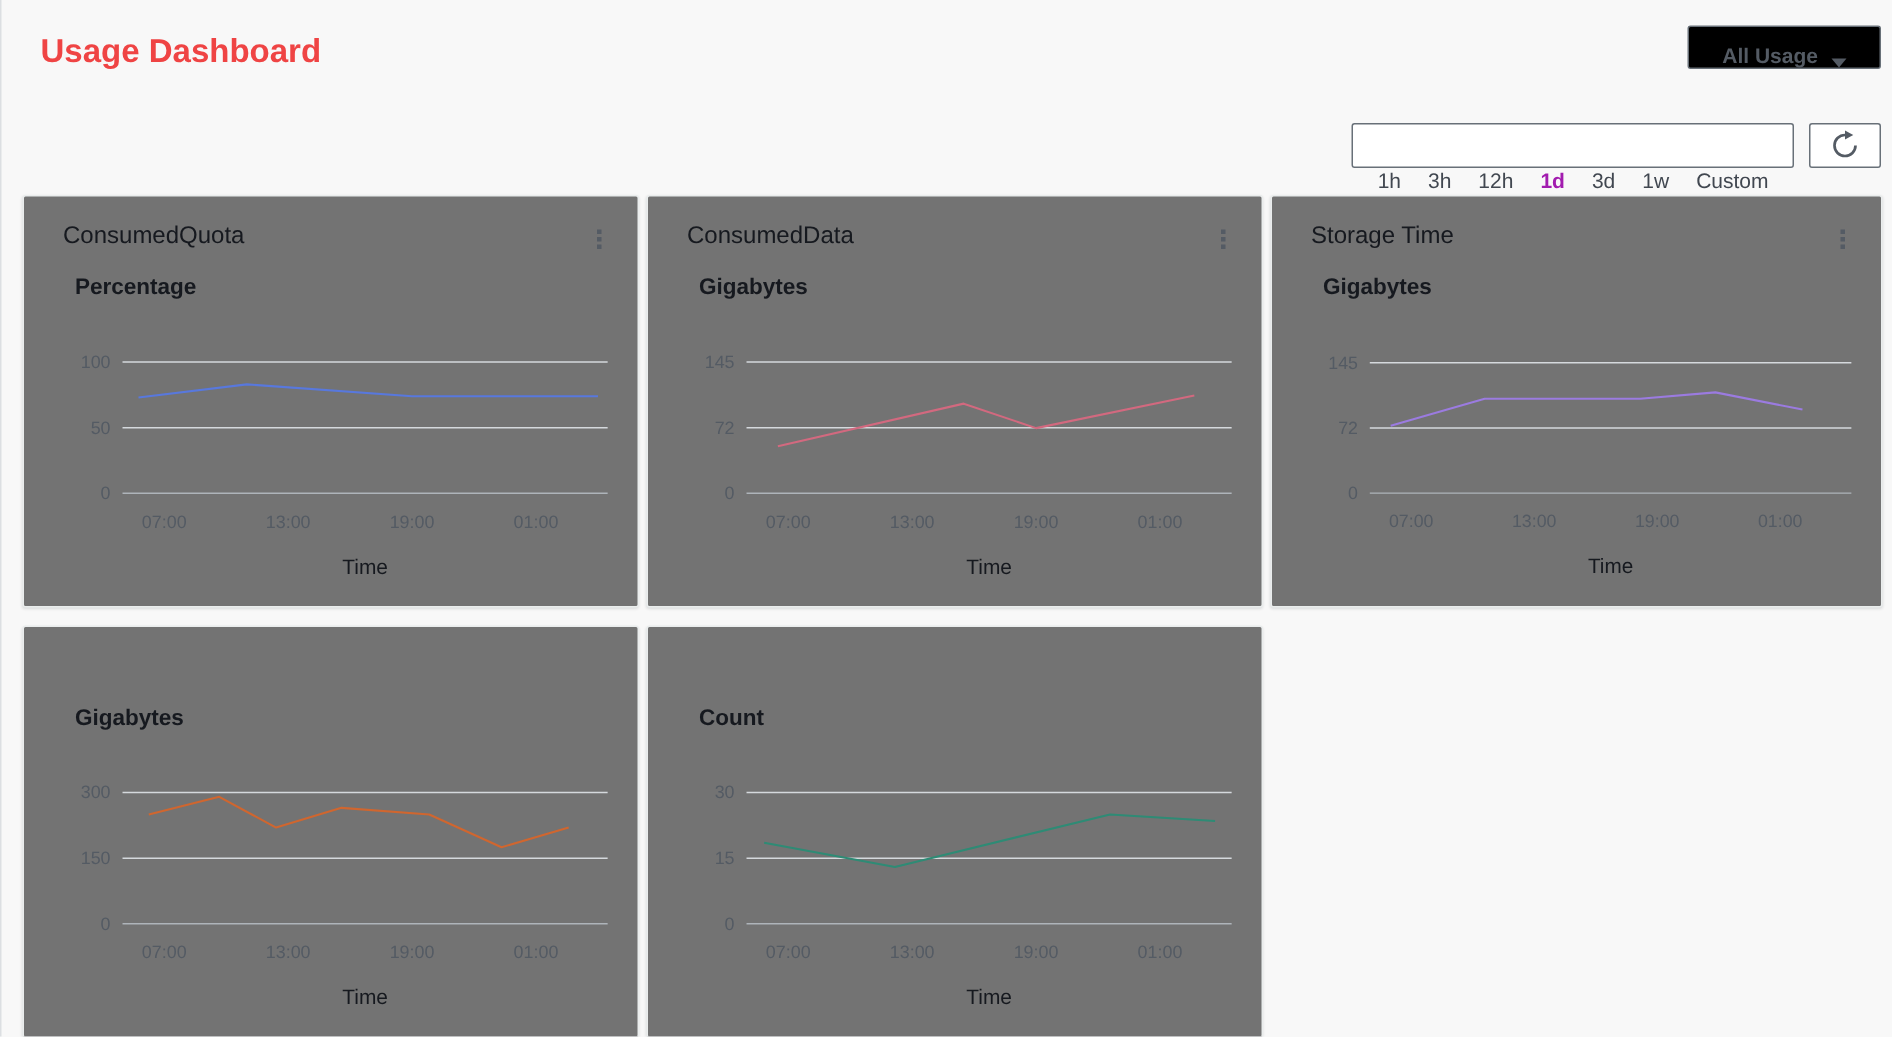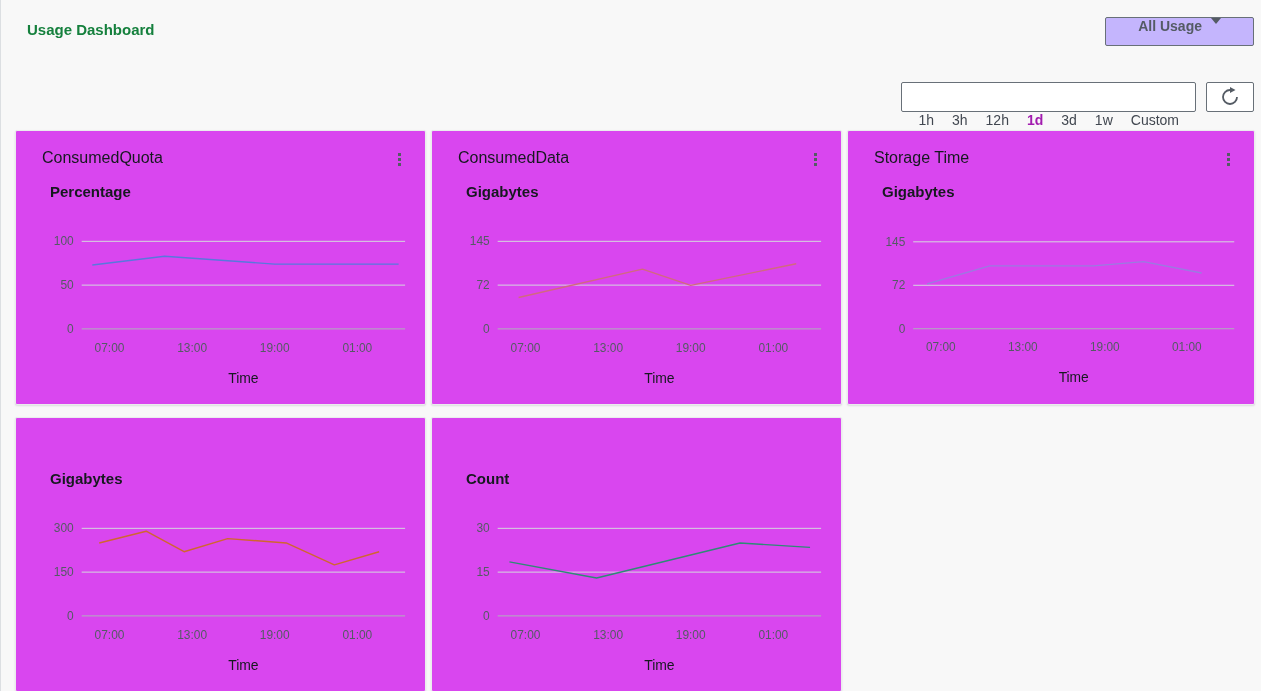--- a/index.html
+++ b/index.html
@@ -9,27 +9,27 @@
     background:#f8f8f8;
     color:#16191f;
     overflow:hidden;
     border-left:1px solid #dcdfe2;
   }
   .page { position:relative; width:1261px; height:691px; }
 
   
   .page-title {
     position:absolute; left:26px; top:21px;
-    font-size:15px; font-weight:bold; color:#15803d;
+    font-size:22px; font-weight:bold; color:#ef4444;
   }
   .usage-btn {
     position:absolute; right:8px; top:17px; height:29px;
-    background:#c4b5fd; border:1px solid #687078; border-radius:2px;
+    background:#000000; border:1px solid #687078; border-radius:2px;
     font-family:inherit; font-size:14px; font-weight:bold; color:#545b64;
-    padding:0 32px; display:flex; align-items:flex-start; gap:9px; cursor:pointer;
+    padding:0 22px; display:flex; align-items:flex-end; gap:9px; cursor:pointer;
   }
   .caret-down {
     width:0; height:0; display:inline-block;
     border-left:5px solid transparent; border-right:5px solid transparent;
     border-top:6px solid #545b64;
   }
 
   
   .time-box {
     position:absolute; top:82px; right:66px; height:30px;
@@ -47,21 +47,21 @@
     display:flex; align-items:center; justify-content:center; cursor:pointer;
   }
 
   
   .grid {
     position:absolute; left:14px; top:130px;
     display:grid; grid-template-columns:411px 411px 408px;
     grid-auto-rows:275px; column-gap:5px; row-gap:12px;
   }
   .card {
-    background:#d946ef; border:1px solid #eaeded; border-radius:2px;
+    background:#737373; border:1px solid #eaeded; border-radius:2px;
     box-shadow:0 1px 2px rgba(0,28,36,.12); position:relative;
   }
   .card-head {
     display:flex; justify-content:space-between; align-items:flex-start;
     padding:18px 18px 0 26px;
   }
   .card-title { font-size:16px; color:#16191f; }
   .kebab {
     background:none; border:none; cursor:pointer; padding:4px 6px;
     display:flex; flex-direction:column; gap:2px; align-items:center;

